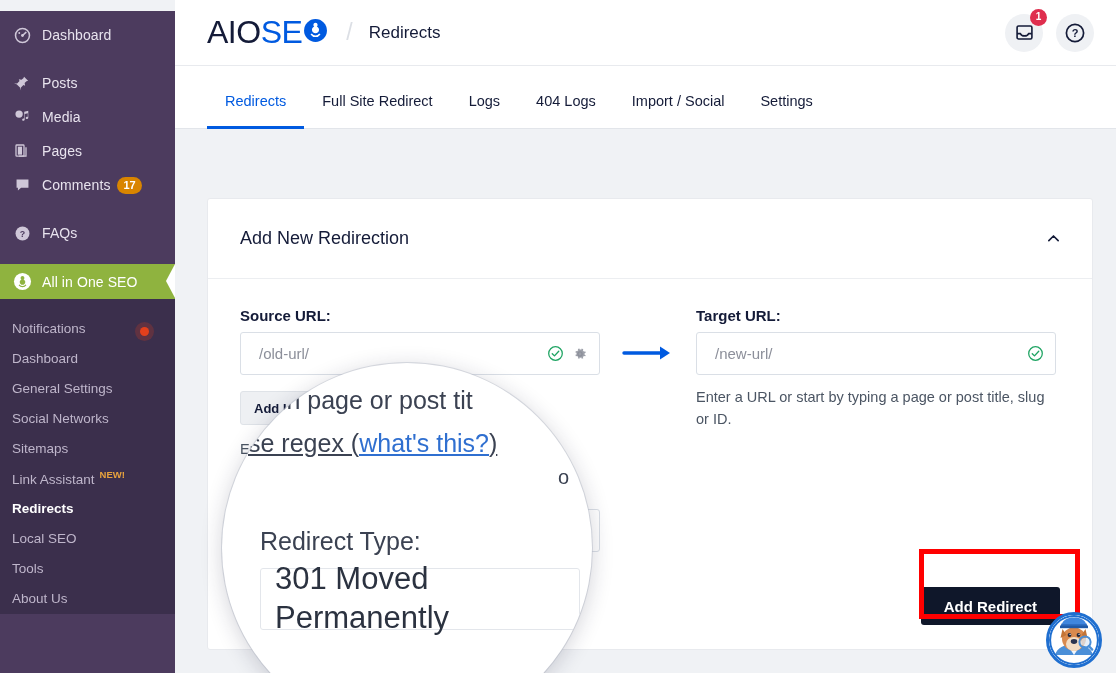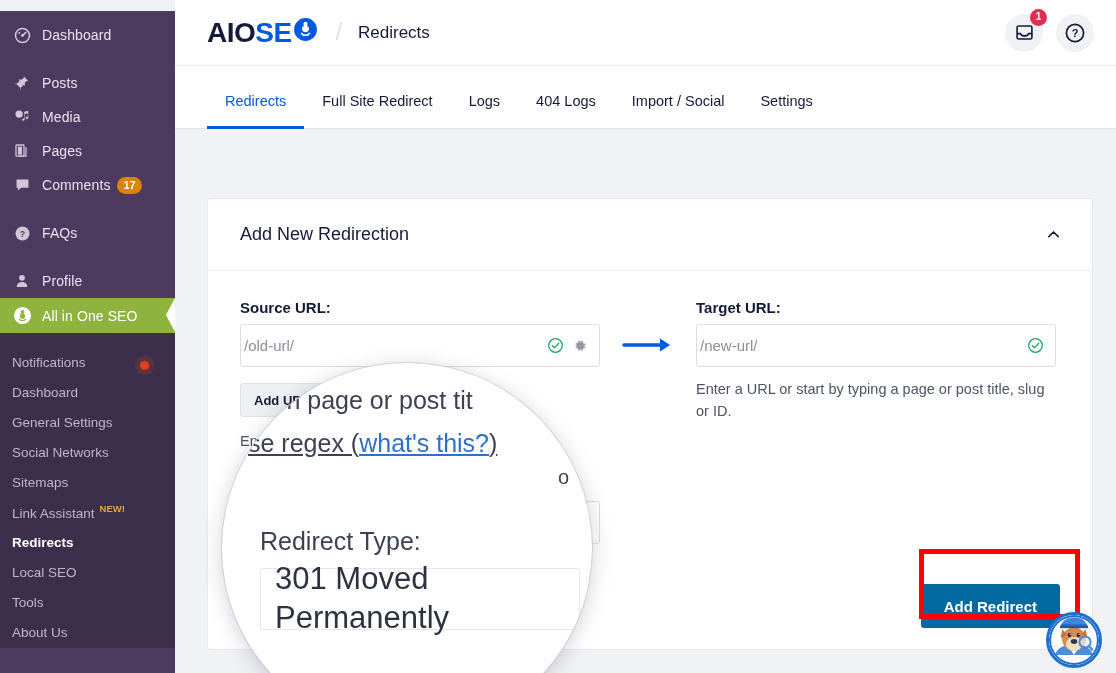--- a/index.html
+++ b/index.html
@@ -74,21 +74,21 @@
     position: absolute; left: 175px; top: 0;
     width: 941px; height: 673px;
     background: #f0f2f5;
   }
   .topbar {
     height: 66px; background: #fff;
     display: flex; align-items: center;
     padding: 0 22px 0 32px;
     border-bottom: 1px solid #e8eaee;
   }
-  .logo { display: flex; align-items: baseline; font-weight: bold; font-size: 28px; letter-spacing: -0.5px; }
+  .logo { display: flex; align-items: baseline; font-weight: normal; font-size: 32px; letter-spacing: -0.5px; }
   .logo .aio { color: #141b38; }
   .logo .seo { color: #005ae0; }
   .logo .gearmark { margin-left: 1px; display: inline-flex; align-items: center; }
   .slash { color: #dcdfe5; font-size: 23px; margin: 0 16px 0 18px; font-weight: 300; }
   .crumb { font-size: 17px; color: #141b38; }
   .topbar-spacer { flex: 1; }
   .round-btn {
     width: 38px; height: 38px; border-radius: 50%;
     background: #eff1f4; display: flex; align-items: center; justify-content: center;
     margin-left: 13px; position: relative; cursor: pointer; color: #141b38;
@@ -113,37 +113,37 @@
   }
   .tab.active { color: #005ae0; border-bottom-color: #005ae0; }
 
   
   .card {
     position: absolute; left: 32px; top: 198px;
     width: 886px; height: 452px;
     background: #fff; border: 1px solid #e8eaee; border-radius: 3px;
   }
   .card-head {
-    height: 72px; display: flex; align-items: center;
+    height: 80px; display: flex; align-items: center;
     padding: 0 30px 0 32px; border-bottom: 1px solid #eceef1;
   }
   .card-title { font-size: 18px; color: #141b38; }
   .chev-up { margin-left: auto; color: #141b38; cursor: pointer; display: flex; }
 
   .card-body { padding: 28px 32px 0 32px; position: relative; }
   .fieldrow { display: flex; align-items: flex-start; }
   .col-src { width: 360px; }
   .col-arrow { width: 96px; display: flex; justify-content: center; padding-top: 36px; }
   .col-tgt { width: 360px; }
 
   .flabel { font-size: 15px; font-weight: bold; color: #141b38; margin-bottom: 8px; }
   .finput {
     height: 43px; border: 1px solid #dadfe6; border-radius: 3px;
     background: #fff; display: flex; align-items: center;
-    padding: 0 11px 0 3px;
+    padding: 0 11px 0 18px;
   }
   .finput .ph { flex: 1; font-size: 15px; color: #8c8f9a; }
   .finput .adorn { display: flex; align-items: center; gap: 8px; }
 
   .btn-addurl {
     margin-top: 16px; height: 34px;
     background: #eef0f3; border: 1px solid #dfe3e8; border-radius: 3px;
     display: inline-flex; align-items: center; padding: 0 13px;
     font-size: 13px; font-weight: bold; color: #141b38; cursor: pointer;
   }
@@ -160,22 +160,22 @@
   .card-foot {
     position: absolute; left: 0; right: 0; bottom: 0;
     height: 86px; display: flex; align-items: center;
     padding: 0 32px; 
   }
   .adv-link {
     font-size: 14.5px; color: #6b7280; text-decoration: underline; cursor: pointer;
   }
   .btn-primary {
     margin-left: auto;
-    background: #0369a1; color: #fff; border: none; border-radius: 3px;
-    height: 44px; padding: 0 23px; font-size: 15px; font-weight: bold;
+    background: #0f172a; color: #fff; border: none; border-radius: 3px;
+    height: 38px; padding: 0 23px; font-size: 15px; font-weight: bold;
     font-family: "Liberation Sans", sans-serif; cursor: pointer;
   }
   .redbox {
     position: absolute; left: 919px; top: 549px;
     width: 161px; height: 70px;
     border: 5px solid #ff0000; pointer-events: none; z-index: 30;
   }
 
   
   .lens {
@@ -286,29 +286,20 @@
         <svg width="17" height="17" viewBox="0 0 20 20">
             <circle cx="10" cy="10" r="8.2" fill="#cfc7d8"></circle>
             <text x="10" y="14.3" font-size="10.5" font-weight="bold" text-anchor="middle" fill="#4c3b5e" font-family="Liberation Sans, sans-serif">?</text>
           </svg>
       </span>
       <span class="lbl">FAQs</span>
     </div>
 
     <div class="wp-gap"></div>
 
-    <div class="wp-item">
-      <span class="ico">
-        <svg width="16" height="16" viewBox="0 0 20 20">
-            <circle cx="10" cy="6" r="3.6" fill="#cfc7d8"></circle>
-            <path d="M3.4 17.5c0-3.7 3-6.1 6.6-6.1s6.6 2.4 6.6 6.1z" fill="#cfc7d8"></path>
-          </svg>
-      </span>
-      <span class="lbl">Profile</span>
-    </div>
 
     <div class="wp-item aioseo">
       <span class="ico">
         <svg width="19" height="19" viewBox="0 0 20 20">
             <circle cx="10" cy="10" r="9" fill="#fff"></circle>
             <path d="M10 4.2c1.1 0 2 .9 2 2 0 .7-.4 1.4-1 1.7.8.4 1.9 1.2 1.9 2.6 0 1.7-1.3 3-2.9 3s-2.9-1.3-2.9-3c0-1.4 1.1-2.2 1.9-2.6-.6-.3-1-1-1-1.7 0-1.1.9-2 2-2z" fill="#8fb33f"></path>
             <path d="M6.4 13.6c.9 1.2 2.1 1.9 3.6 1.9s2.7-.7 3.6-1.9" fill="none" stroke="#8fb33f" stroke-width="1.3"></path>
           </svg>
       </span>
       <span class="lbl">All in One SEO</span>

